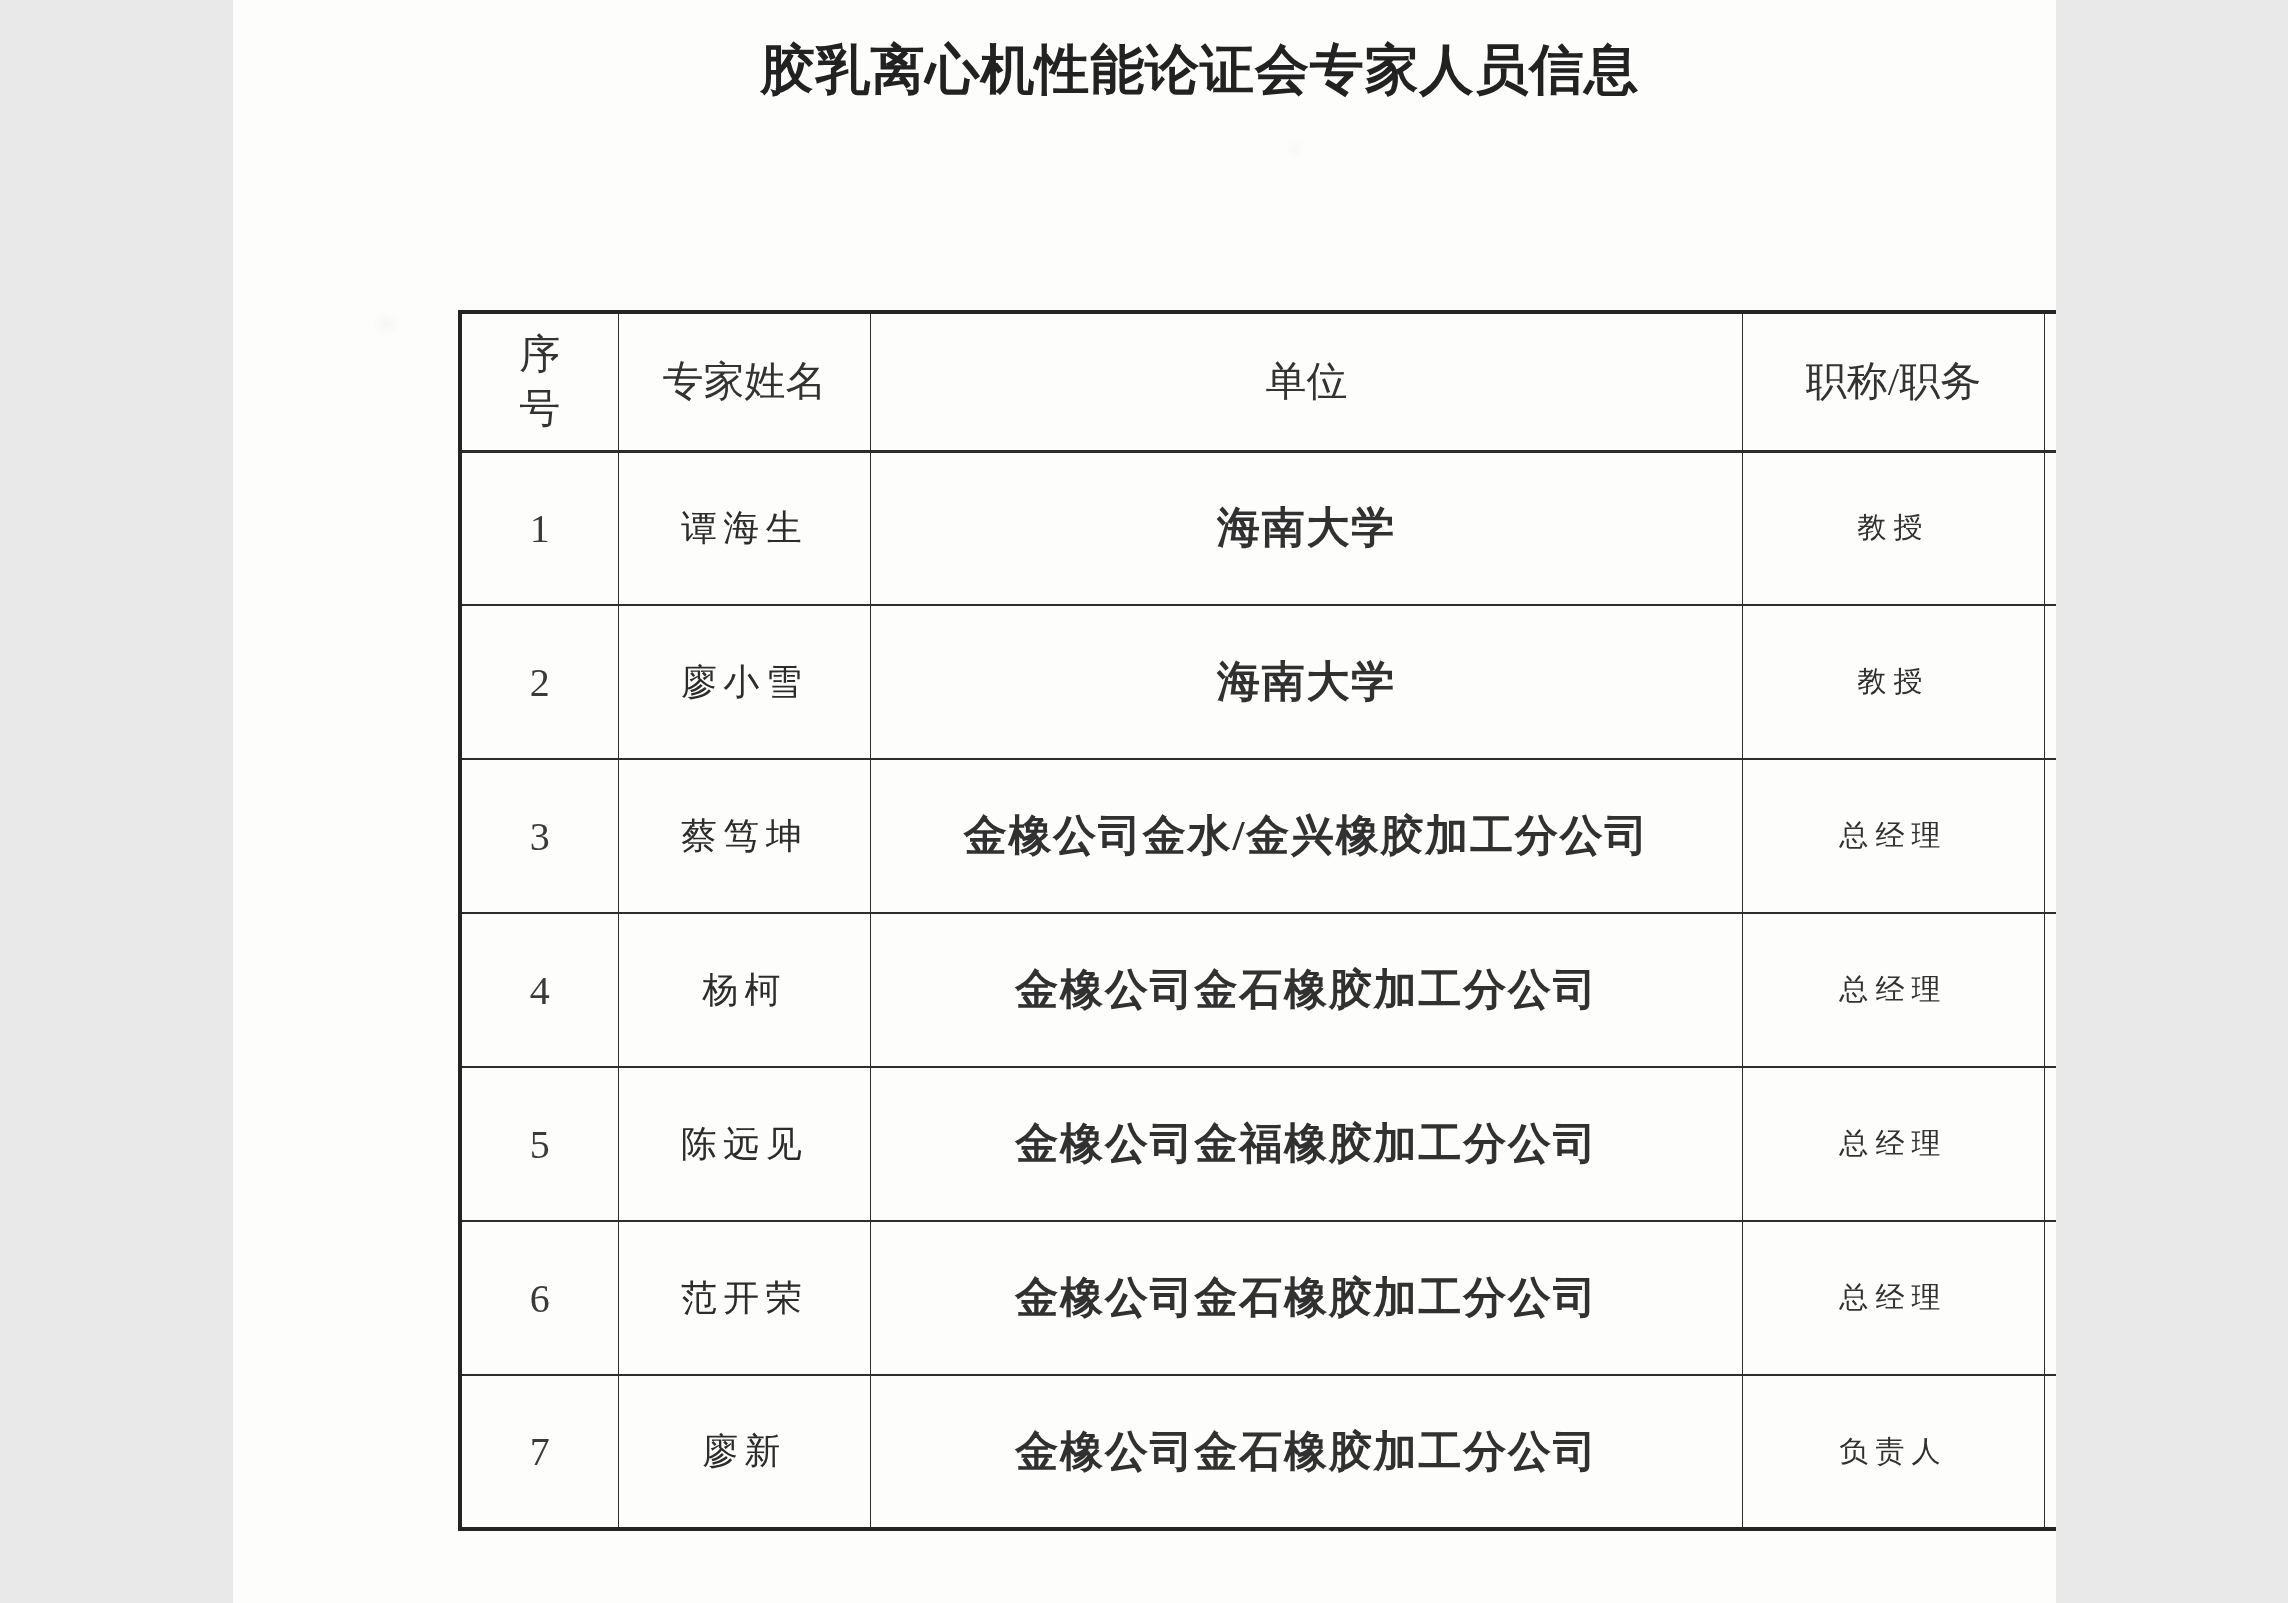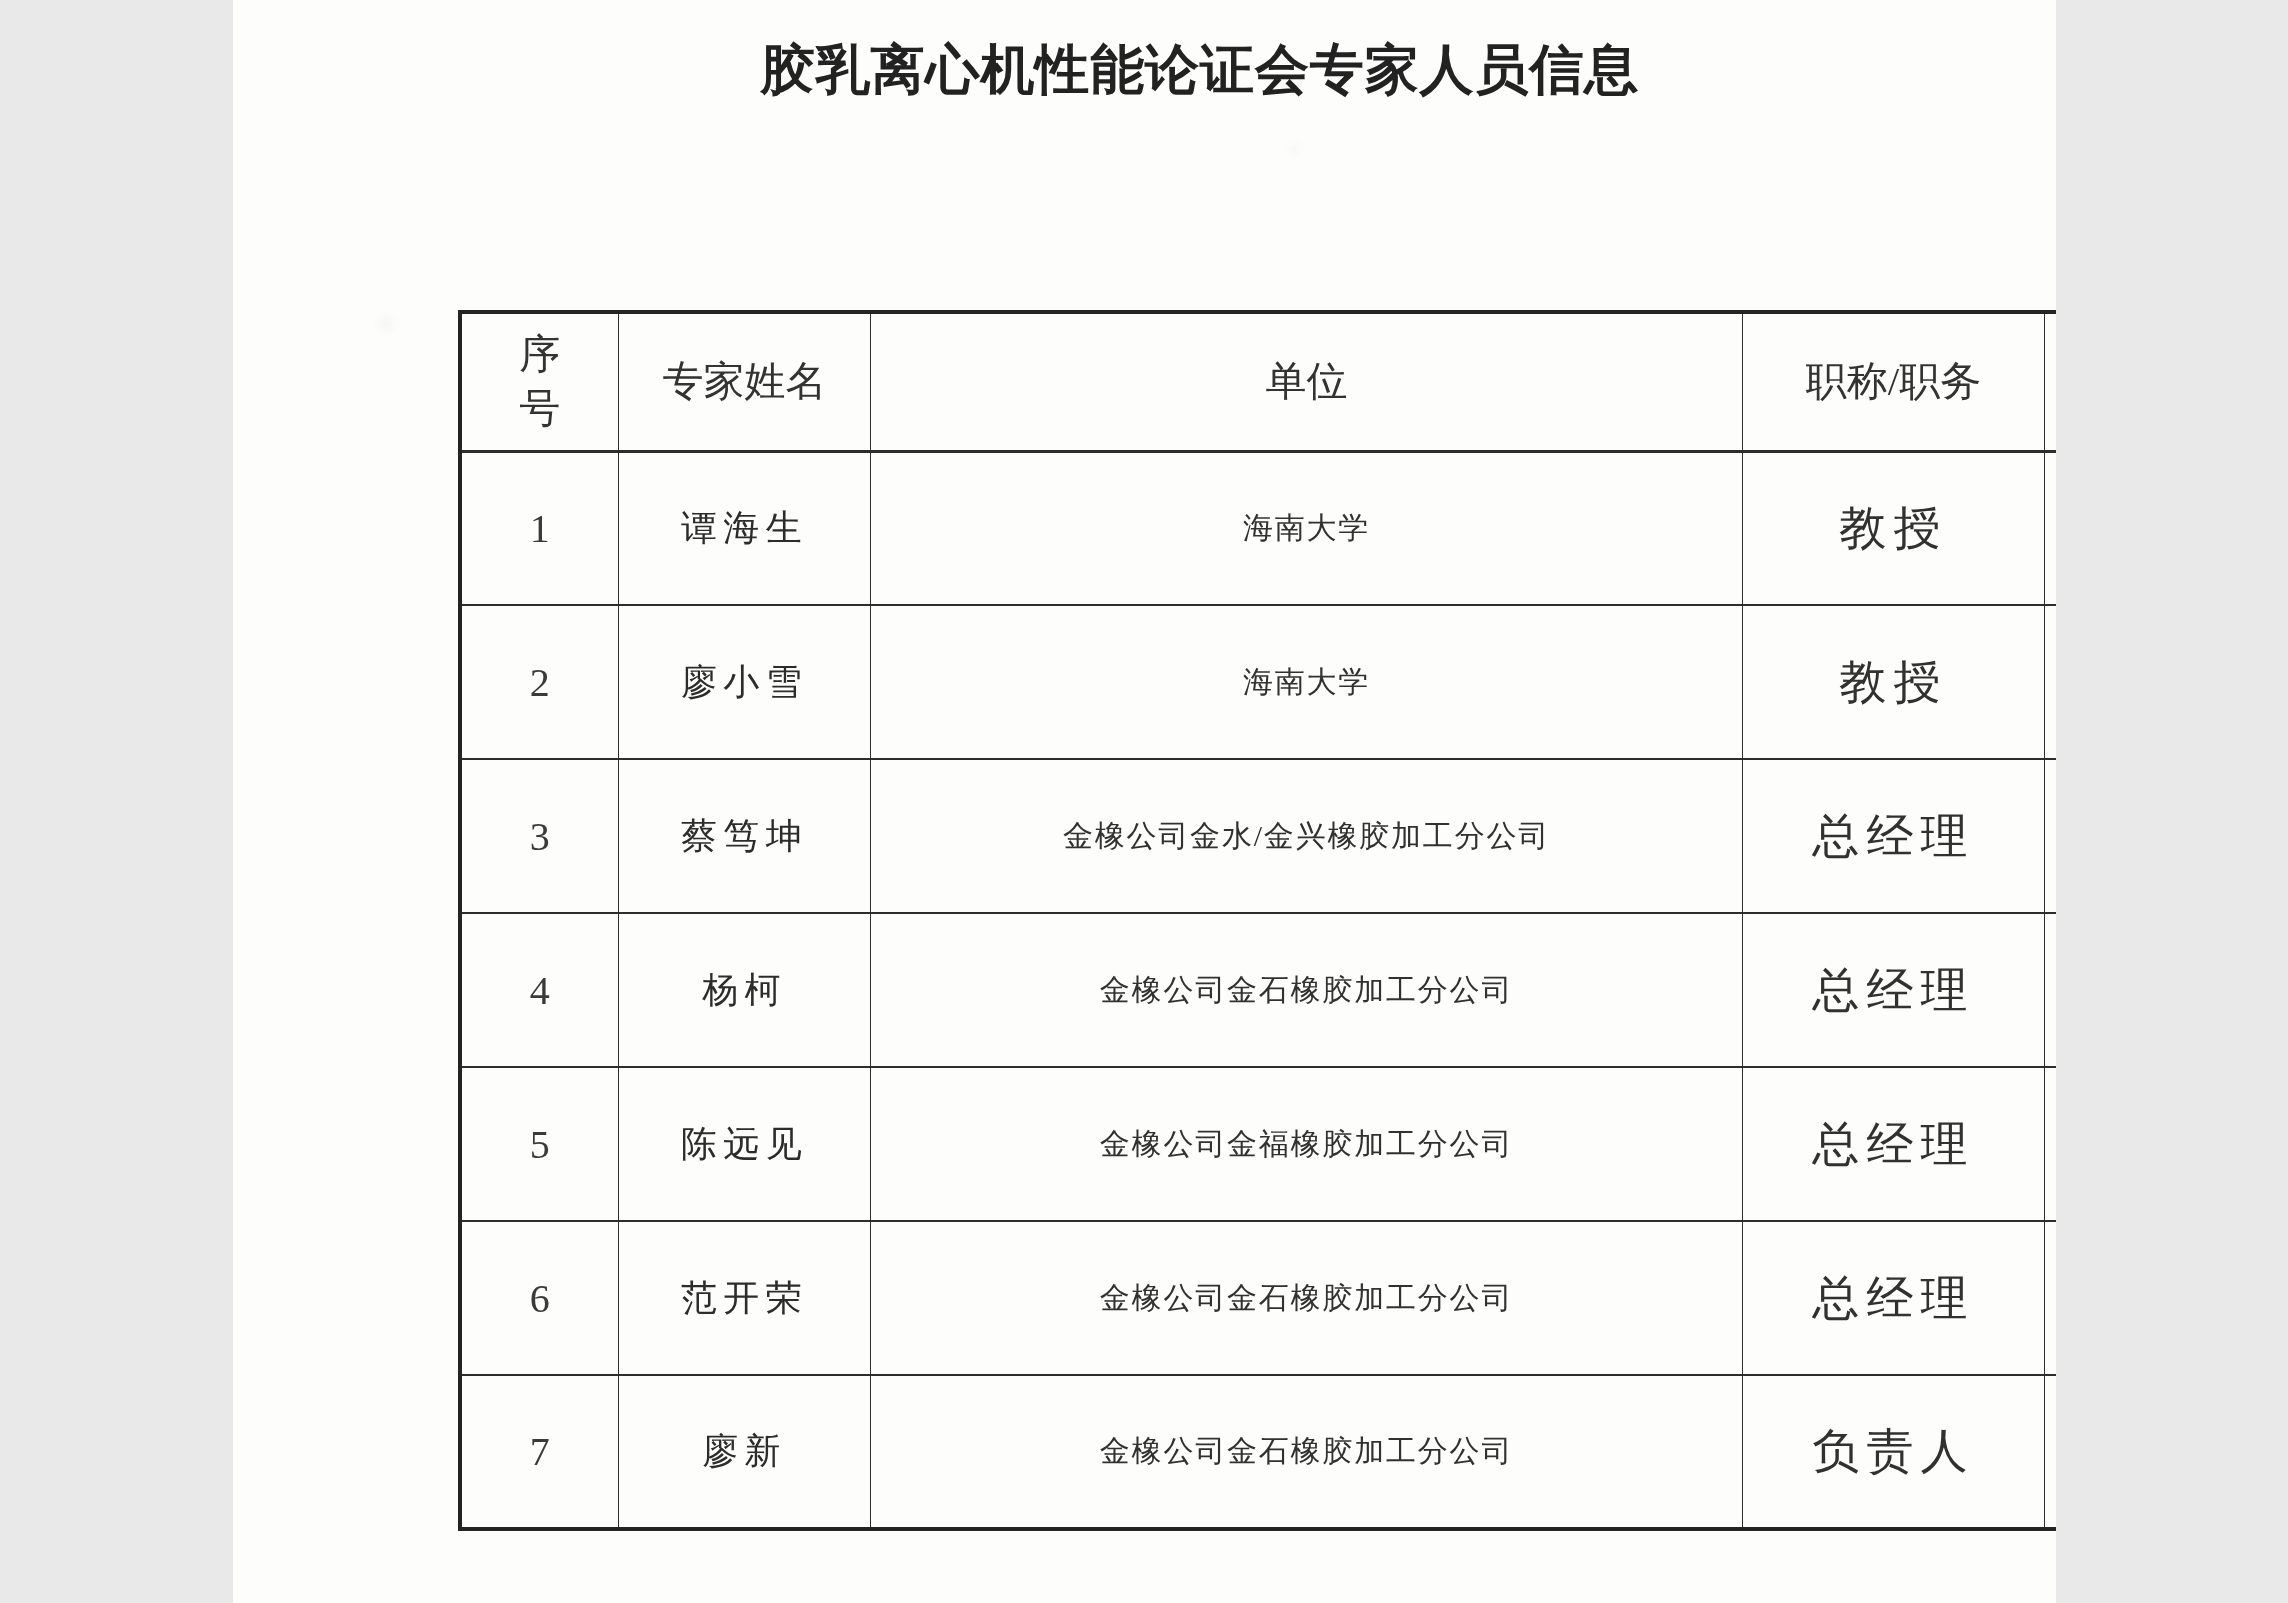--- a/index.html
+++ b/index.html
@@ -69,26 +69,27 @@
   td.cell-no {
     font-size: 40px;
     color: #3a3a3a;
   }
   td.cell-name {
     font-size: 36px;
     letter-spacing: 6.3px;
     color: #2c2c2c;
   }
   td.cell-unit {
-    font-size: 30px;
+    font-size: 43px;
     letter-spacing: 1.8px;
     color: #313131;
+    font-weight: bold;
   }
   td.cell-title {
-    font-size: 47px;
+    font-size: 29px;
     letter-spacing: 7.2px;
     color: #313131;
   }
   td.cell-remark {
     font-size: 31px;
     letter-spacing: 7.2px;
     color: #313131;
   }
 </style>
 </head>

